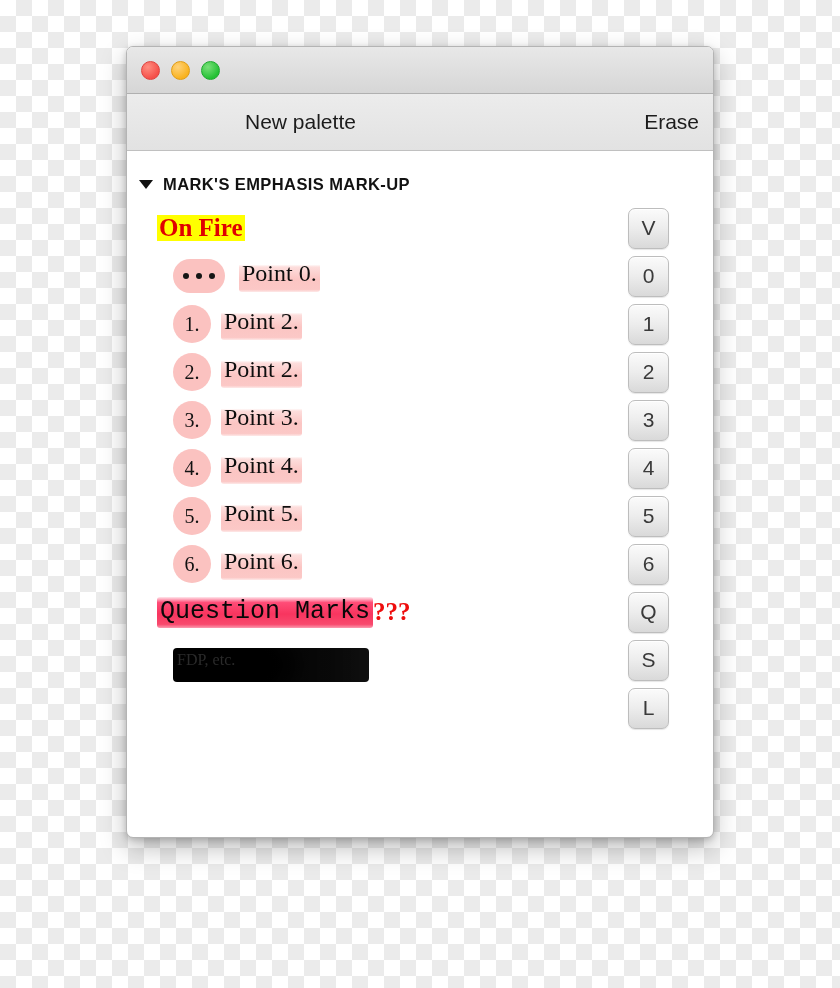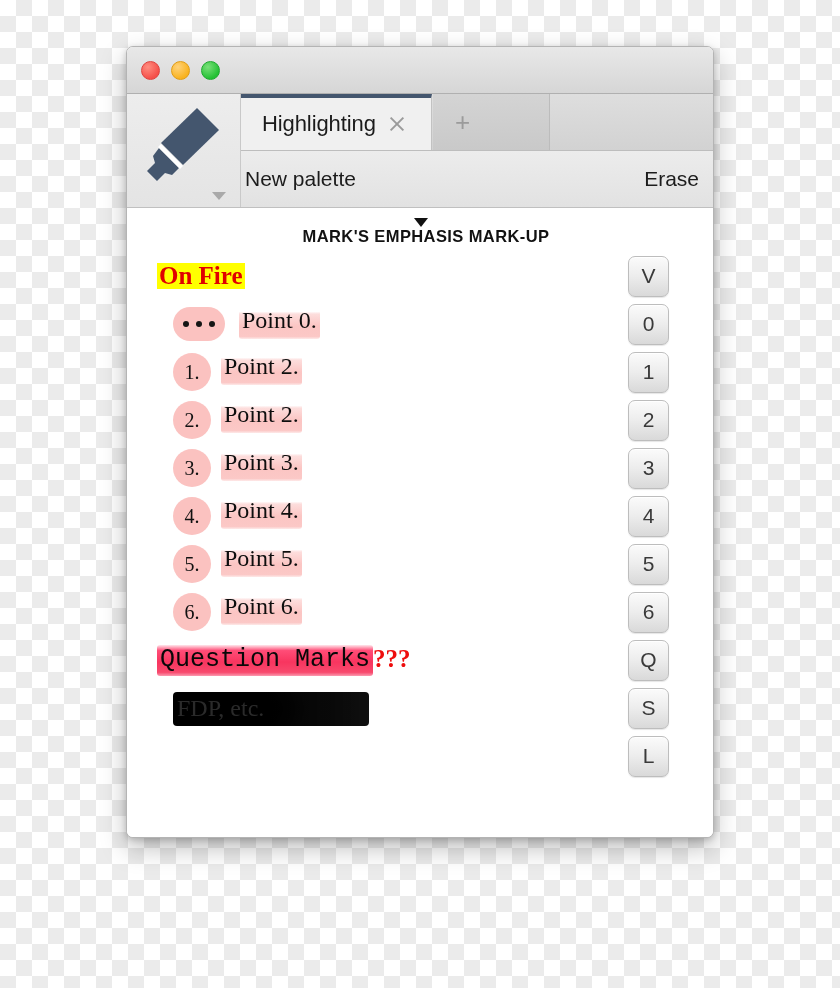--- a/index.html
+++ b/index.html
@@ -174,23 +174,22 @@
   .content {
     position: relative;
     background: #ffffff;
     height: 632px;
     padding-top: 6px;
     box-sizing: border-box;
   }
   .section-head {
     display: flex;
     align-items: center;
-    margin: 4px 0 0 12px;
+    margin: 13px 0 0 12px;
     height: 28px;
-    flex-direction: column;
   }
   .disclosure {
     width: 0; height: 0;
     border-left: 7px solid transparent;
     border-right: 7px solid transparent;
     border-top: 9px solid #111111;
     margin-right: 10px;
   }
   .section-title {
     font-size: 16.5px;
@@ -203,21 +202,21 @@
   .row {
     position: relative;
     display: flex;
     align-items: center;
     height: 48px;
   }
   .row .sample {
     position: absolute;
     left: 30px;
     display: flex;
-    align-items: flex-start;
+    align-items: center;
     white-space: nowrap;
     font-family: "Liberation Serif", serif;
     border-radius: 6px;
   }
   .row.indent .sample { left: 46px; }
 
   .keycap {
     position: absolute;
     right: 44px;
     width: 41px;
@@ -310,21 +309,21 @@
   }
   .qmarks {
     font-family: "Liberation Serif", serif;
     font-size: 25px;
     font-weight: 700;
     color: #ee0d0d;
   }
   .redacted {
     position: relative;
     font-family: "Liberation Serif", serif;
-    font-size: 24px;
+    font-size: 16px;
     color: #2a2a2a;
     padding: 0 4px;
     display: inline-block;
   }
   .redacted .ink {
     position: absolute;
     left: 0; top: -3px;
     width: 196px;
     height: 34px;
     border-radius: 4px;
@@ -343,44 +342,20 @@
 <div class="window">
 
   <div class="titlebar">
     <div class="traffic">
       <span class="light close"></span>
       <span class="light min"></span>
       <span class="light max"></span>
     </div>
   </div>
 
-  <div class="tabzone">
-
-    <div class="tool-pane">
-      <span class="marker-icon">
-        <svg width="86" height="86" viewBox="0 0 86 86">
-          <g fill="#44566e">
-            <path d="M58 6 L80 28 L44 63 L22 41 Z"></path>
-            <path d="M20 46 L40 66 L33 73 L26 71 L18 79 L8 69 L16 61 L14 54 Z"></path>
-          </g>
-          <path d="M20.5 43.5 L42.5 65.5" stroke="#ffffff" stroke-width="4" fill="none"></path>
-        </svg>
-      </span>
-      <span class="tool-caret"></span>
-    </div>
-
-    <div class="tab active">
-      <span class="tab-title">Highlighting</span>
-      <span class="tab-close"></span>
-    </div>
-
-    <div class="tab newtab">
-      <span class="plus">+</span>
-    </div>
-  </div>
 
   <div class="toolbar">
     <span class="toolbar-label">New palette</span>
     <span class="toolbar-erase">Erase</span>
   </div>
 
   <div class="content">
 
     <div class="section-head">
       <span class="disclosure"></span>

